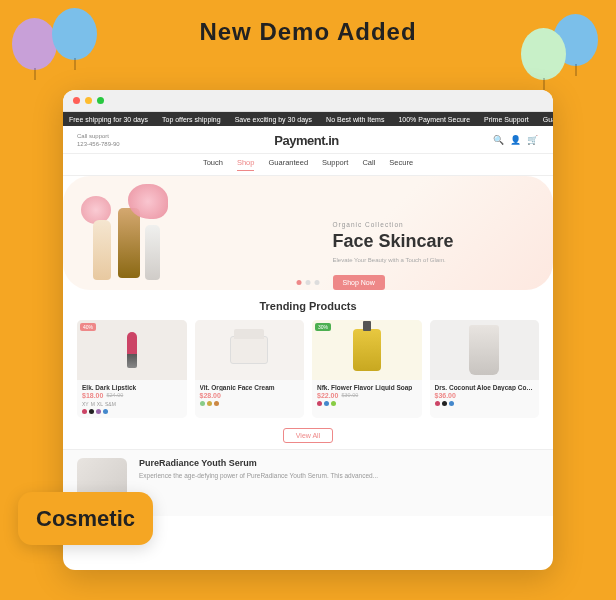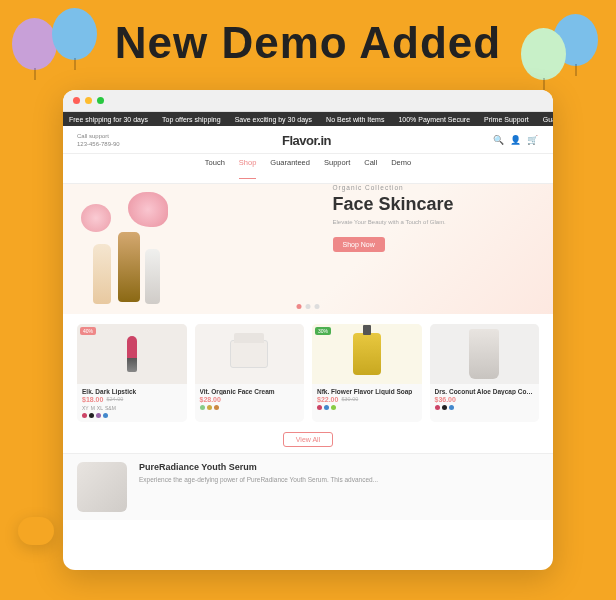--- a/index.html
+++ b/index.html
@@ -30,21 +30,21 @@
       background: rgba(0,0,0,0.4);
     }
     .balloon-1 { background: #C8A0D8; top: 18px; left: 12px; }
     .balloon-2 { background: #7BBFEA; top: 8px; left: 52px; }
     .balloon-3 { background: #7BBFEA; top: 14px; right: 18px; }
     .balloon-4 { background: #C8F0C8; top: 28px; right: 50px; }
 
     
     .main-title {
       text-align: center;
-      font-size: 44px;
+      font-size: 24px;
       font-weight: 900;
       color: #222;
       margin-top: 18px;
       letter-spacing: 1px;
     }
 
     
     .browser {
       position: absolute;
       top: 90px;
@@ -121,31 +121,32 @@
       justify-content: center;
       gap: 14px;
       padding: 4px 0;
       border-bottom: 1px solid #eee;
       font-size: 7.5px;
       color: #444;
     }
     .nav-item-active {
       color: #e88;
       border-bottom: 1.5px solid #e88;
-      padding-bottom: 11px;
+      padding-bottom: 3px;
     }
 
     
     .hero {
       background: linear-gradient(135deg, #fdf6f0 60%, #fde8e0 100%);
-      height: 130px;
-      position: relative;
-      display: flex;
-      align-items: flex-start;
+      height: 114px;
+      position: relative;
+      display: flex;
+      align-items: flex-end;
       overflow: hidden;
+      border-radius: 27px;
     }
     .hero-left {
       width: 55%;
       display: flex;
       align-items: center;
       justify-content: center;
       height: 100%;
       position: relative;
     }
     
@@ -461,35 +462,35 @@
     <span>Prime Support</span>
     <span>Guaranteed up for 30 days</span>
 
   </div>
 
   <div class="site-header">
     <div class="header-support">
       <div>Call support</div>
       <div>123-456-789-90</div>
     </div>
-    <div class="header-logo">Flavor.in</div>
+    <div class="header-logo">Payment.in</div>
     <div class="header-icons">
       <span>🔍</span>
       <span>👤</span>
       <span>🛒</span>
     </div>
   </div>
 
   <nav class="site-nav">
     <span class="nav-item">Touch</span>
     <span class="nav-item nav-item-active">Shop</span>
     <span class="nav-item">Guaranteed</span>
     <span class="nav-item">Support</span>
     <span class="nav-item">Call</span>
-    <span class="nav-item">Demo</span>
+    <span class="nav-item">Secure</span>
   </nav>
 
   <div class="hero">
     <div class="hero-left">
       <div class="hero-flower2"></div>
       <div class="hero-bottle-1"></div>
       <div class="hero-bottle-2"></div>
       <div class="hero-bottle-3"></div>
       <div class="hero-flower"></div>
     </div>
@@ -500,20 +501,21 @@
       <button class="hero-btn">Shop Now</button>
     </div>
     <div class="hero-dots">
       <div class="hero-dot active"></div>
       <div class="hero-dot"></div>
       <div class="hero-dot"></div>
     </div>
   </div>
 
   <div class="trending">
+    <div class="trending-title">Trending Products</div>
     <div class="products-grid">
 
       <div class="product-card">
         <div class="product-img">
           <span class="product-badge">40%</span>
           <div class="prod-lipstick"></div>
         </div>
         <div class="product-info">
           <div class="product-name">Elk. Dark Lipstick</div>
           <div class="product-price-row">
@@ -598,13 +600,14 @@
   <div class="bottom-section">
     <div class="bottom-product-img"></div>
     <div class="bottom-product-info">
       <div class="bottom-product-name">PureRadiance Youth Serum</div>
       <div class="bottom-product-desc">Experience the age-defying power of PureRadiance Youth Serum. This advanced...</div>
     </div>
   </div>
 </div>
 
 <div class="beauty-badge">
+  <div class="beauty-badge-title">Cosmetic</div>
 </div>
 
 </body></html>

